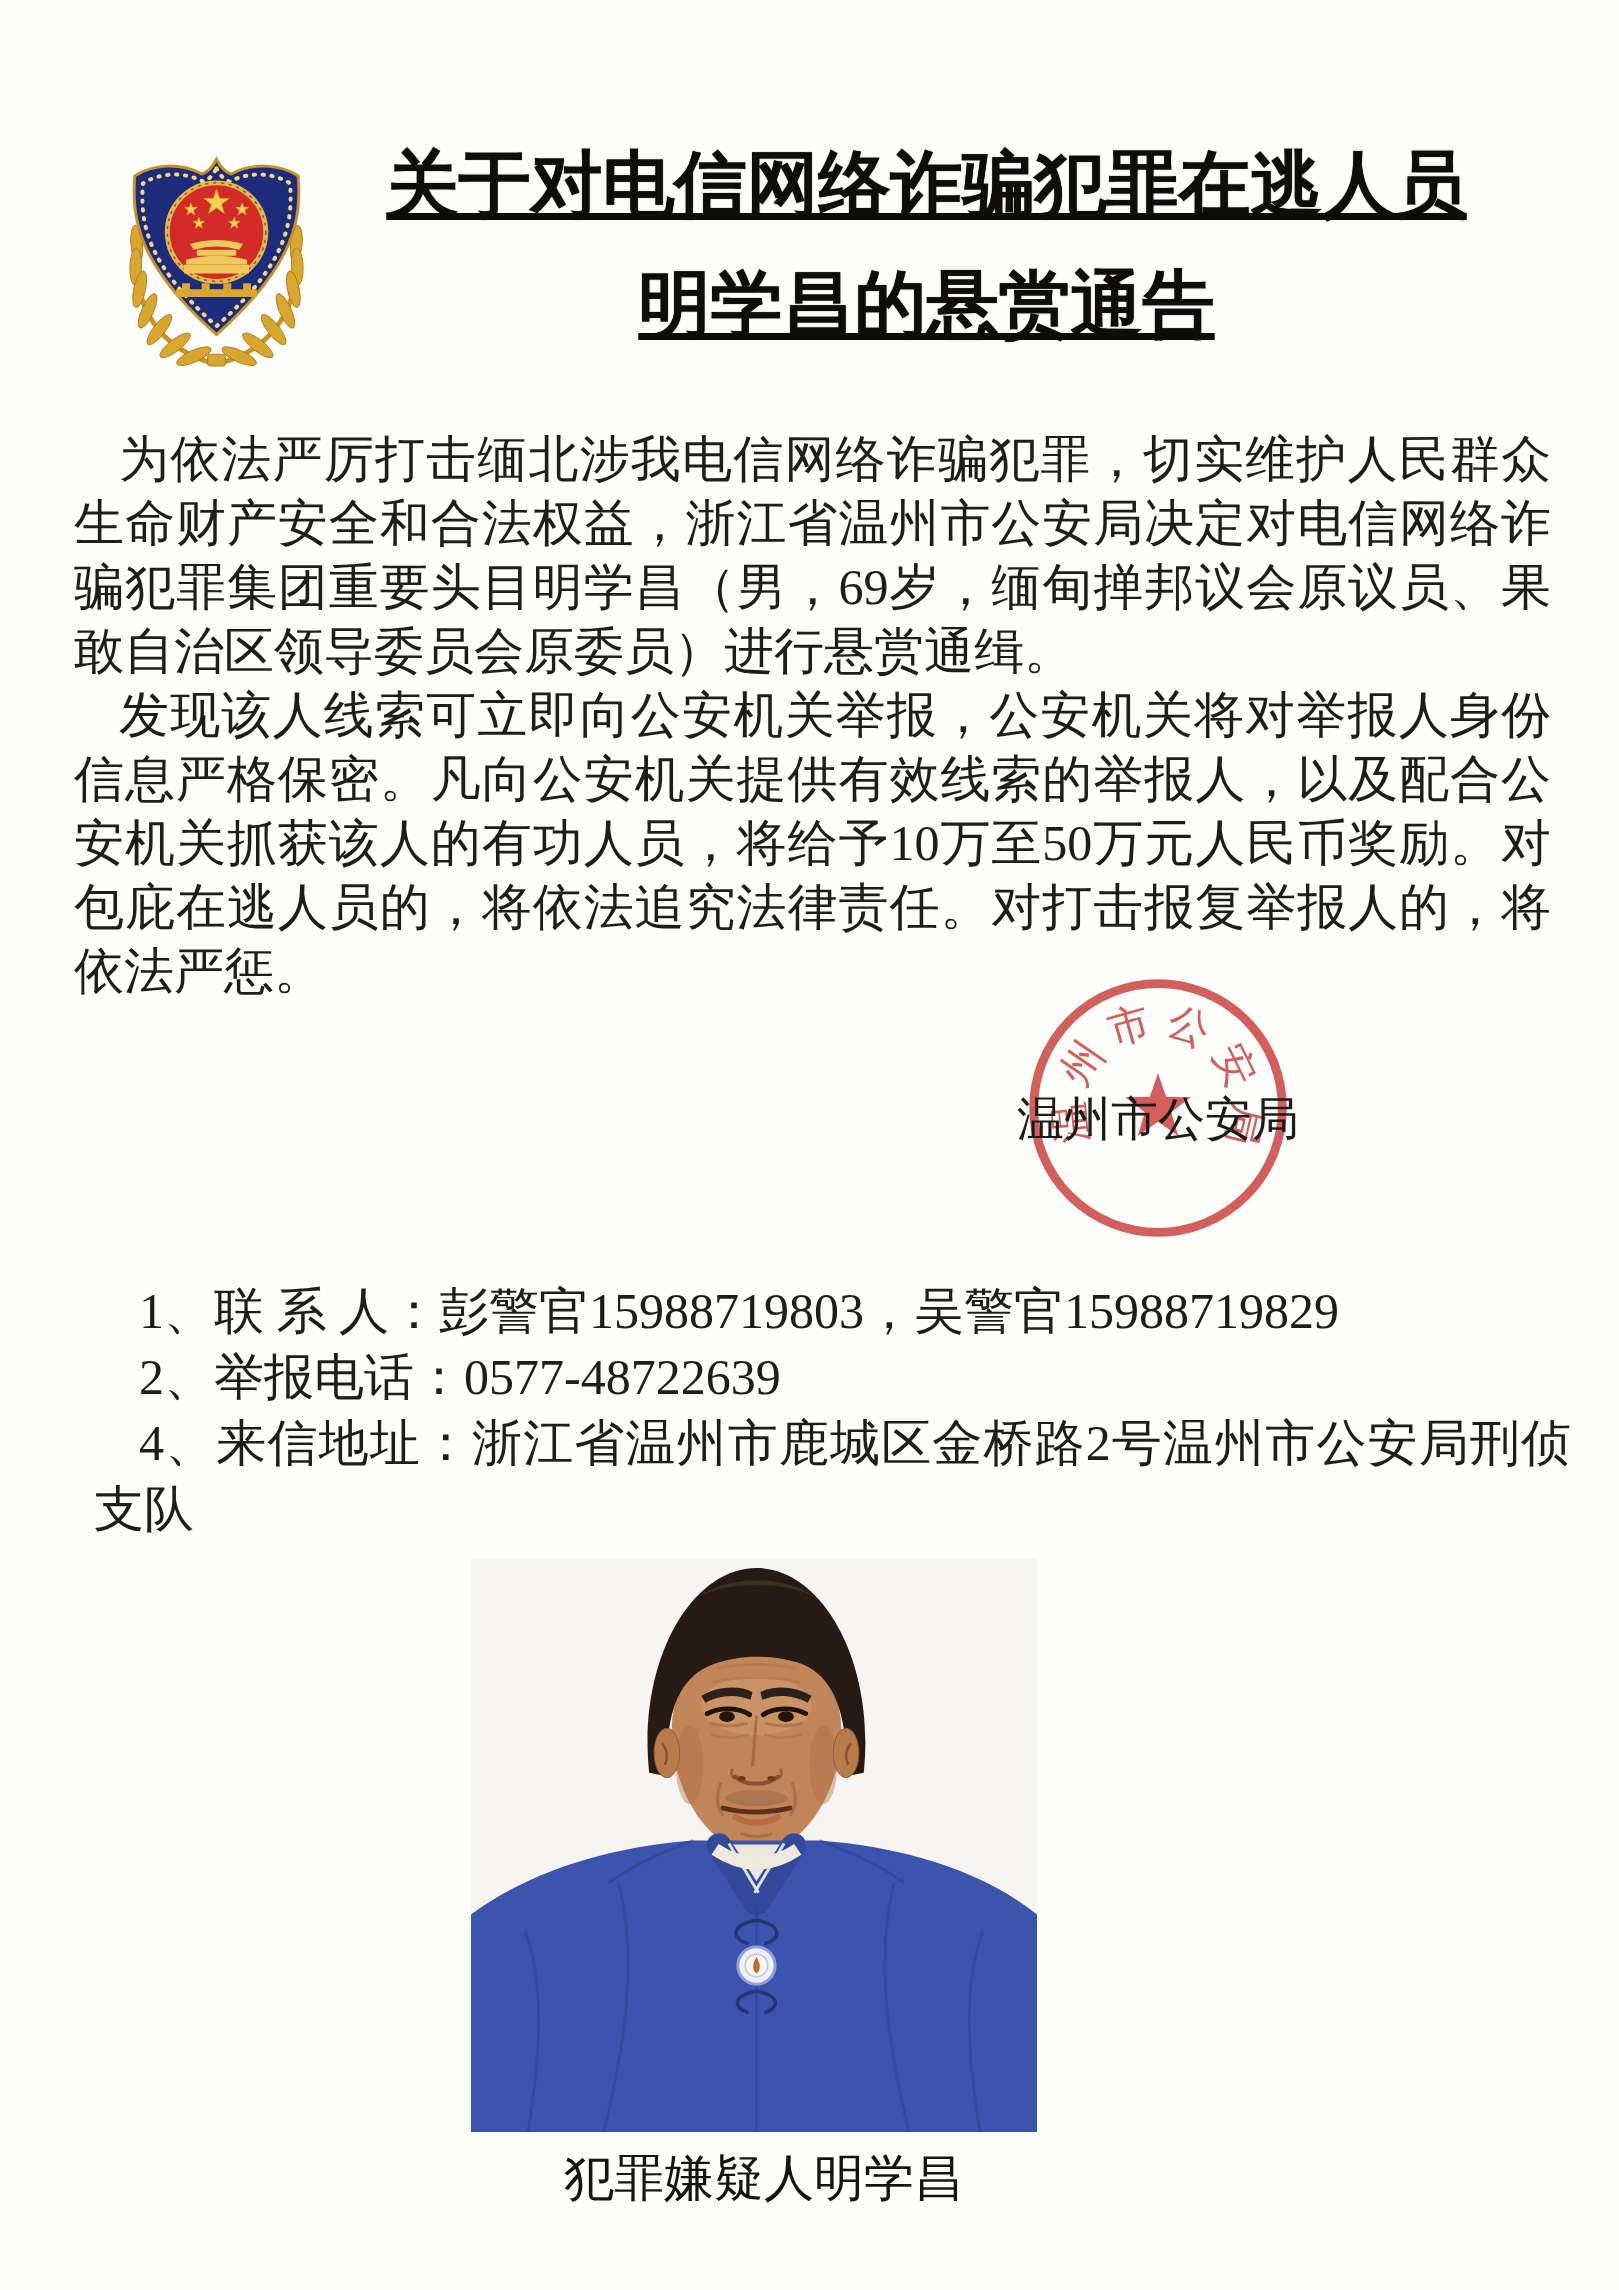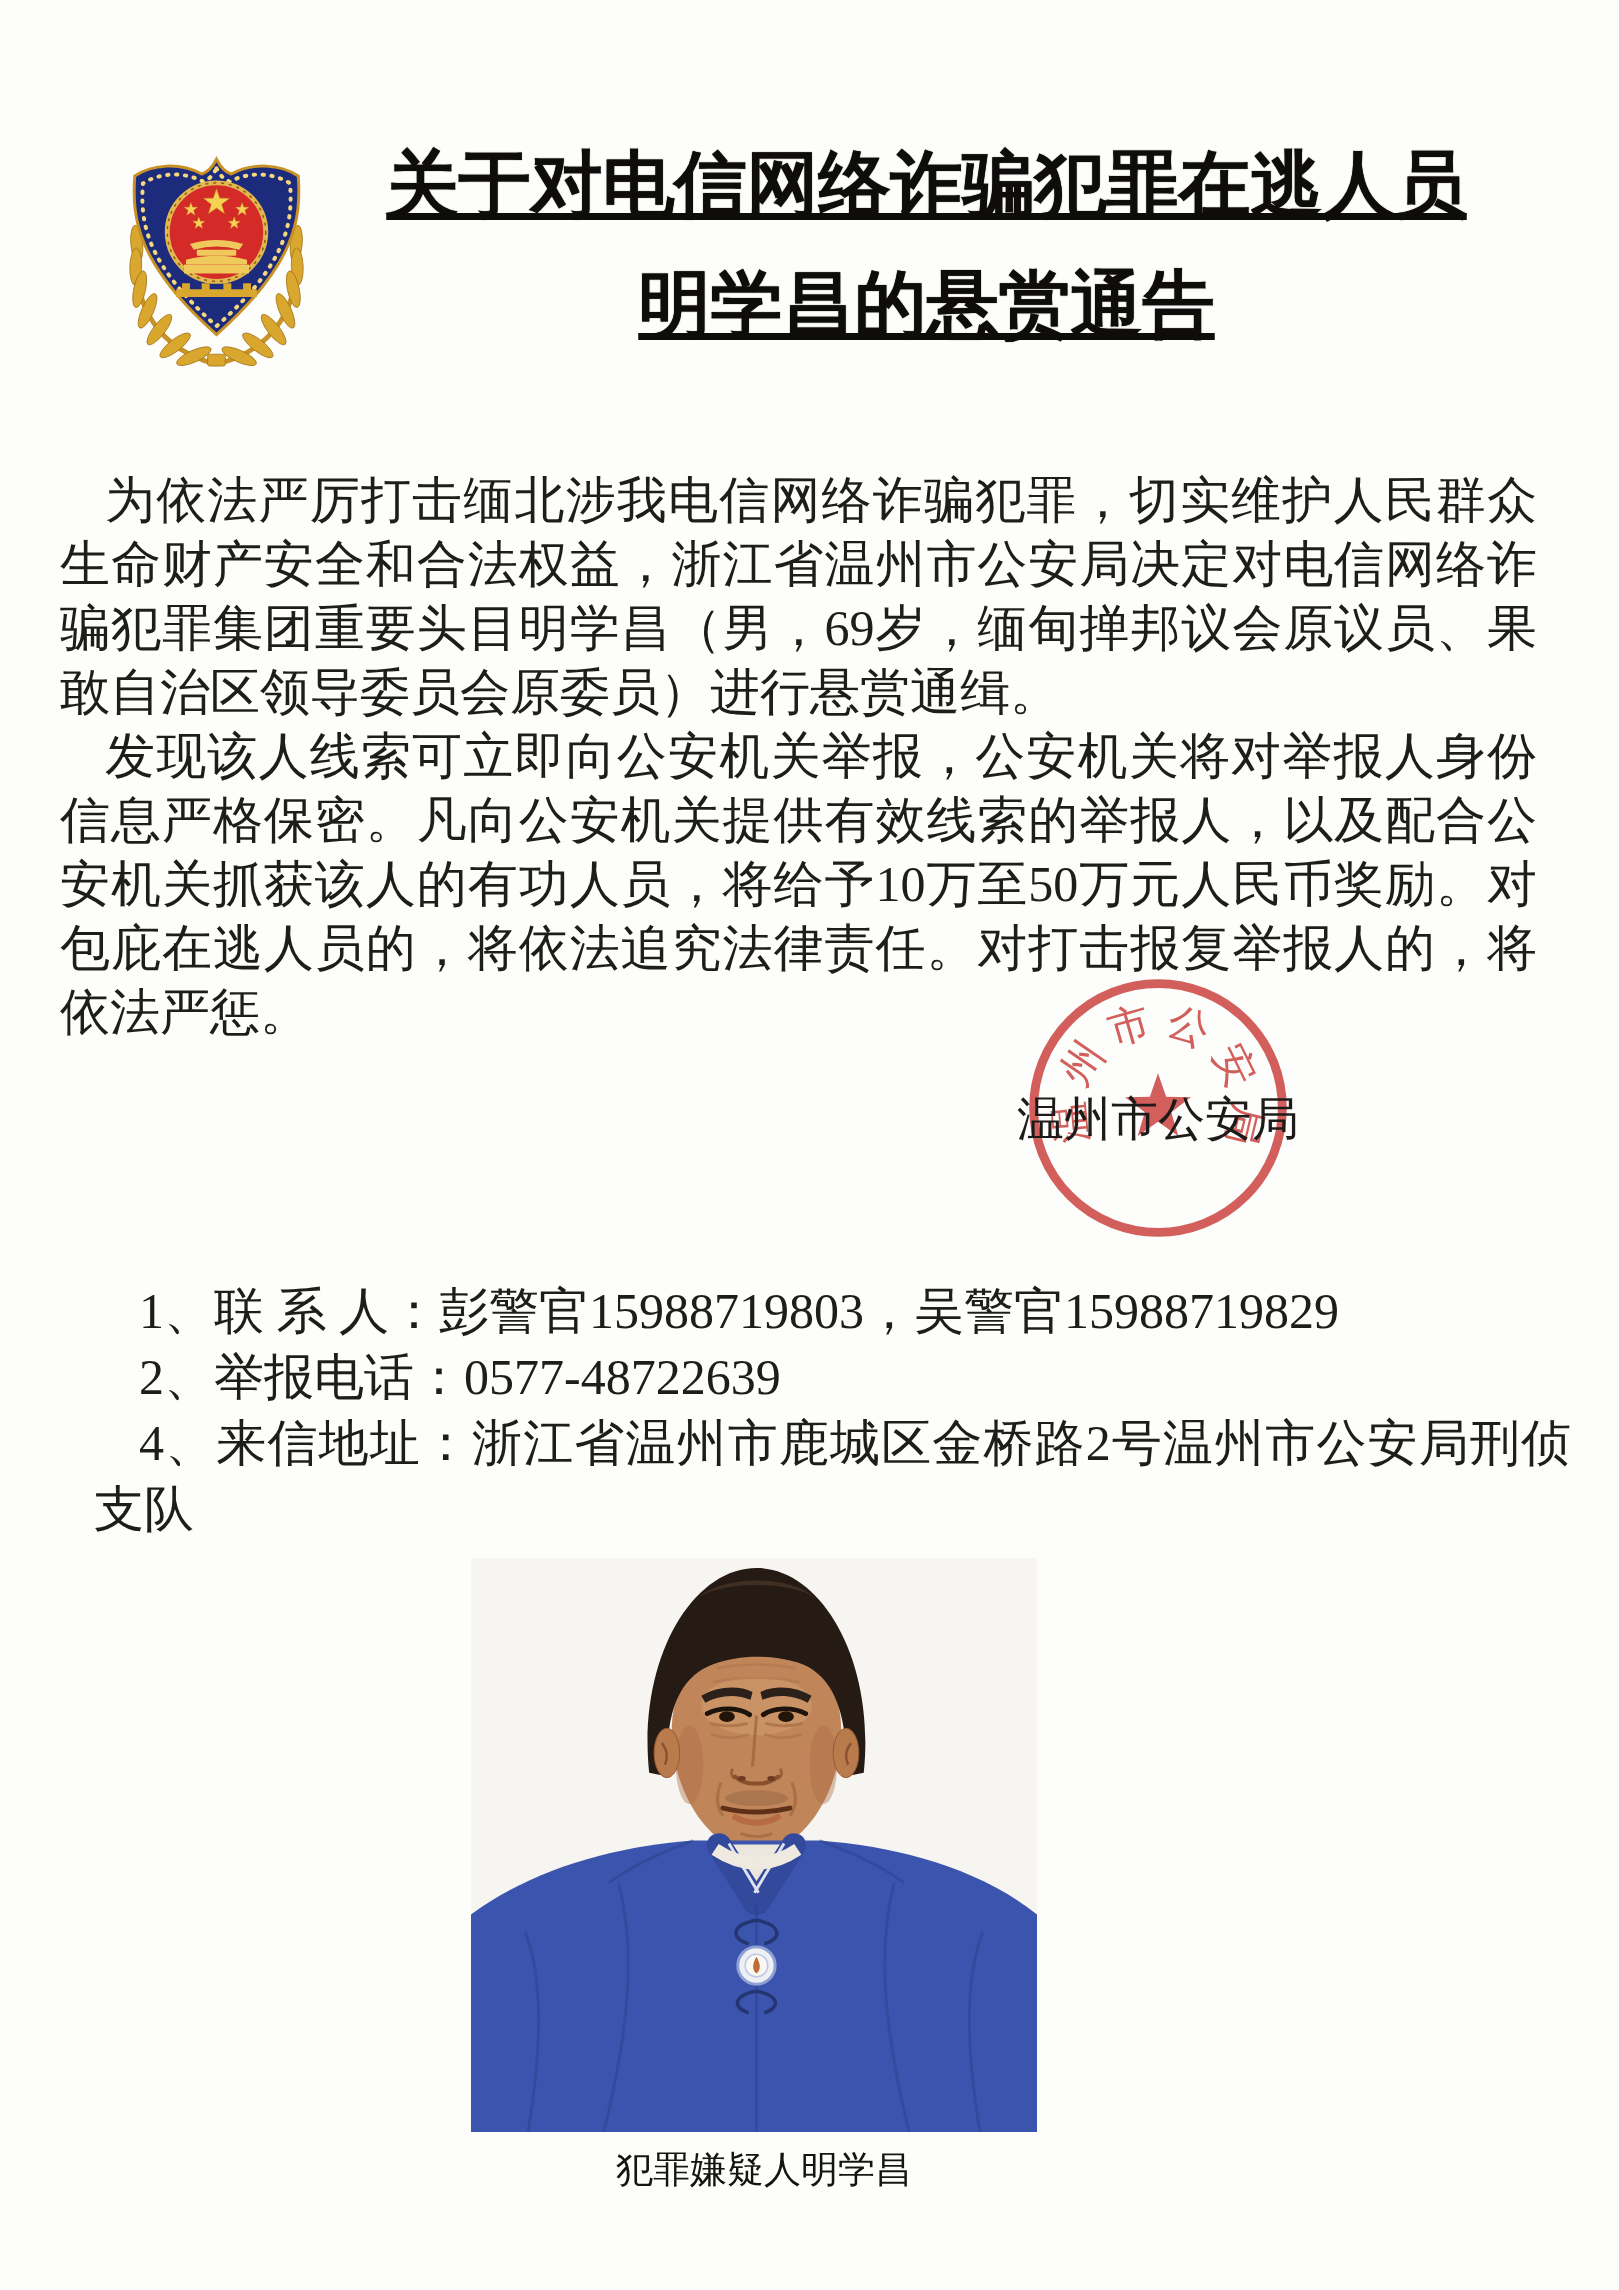--- a/index.html
+++ b/index.html
@@ -8,38 +8,38 @@
     font-family:"Liberation Serif","DejaVu Serif",serif;color:#1f1d1b;
   }
   .emblem{position:absolute;left:103px;top:108px;width:227px;height:261px;}
   .title{
     position:absolute;left:296px;top:125px;width:1261px;text-align:center;
     font-size:72px;line-height:120px;font-weight:bold;color:#0e0d0c;
     text-shadow:0 0 1px #0e0d0c;
     text-decoration:underline;
   }
   .body-text{
-    position:absolute;left:60px;top:427px;width:1477px;
-    font-size:50px;line-height:64px;text-align:justify;margin-top:41px;
+    position:absolute;left:74px;top:427px;width:1477px;
+    font-size:50px;line-height:64px;text-align:justify;
   }
   .body-text p{margin:0;text-indent:45px;}
   .seal{position:absolute;left:1010px;top:960px;width:296px;height:296px;z-index:1;opacity:.92;}
   .signature{
     position:absolute;left:946px;top:1089px;width:424px;z-index:2;
     text-align:center;font-size:47px;line-height:60px;color:#1c1b1a;
   }
   .contacts{
     position:absolute;left:74px;top:1278px;width:1477px;
     font-size:50px;line-height:66px;text-align:justify;margin-left:20px;
   }
   .contacts p{margin:0;text-indent:45px;}
   .photo{position:absolute;left:471px;top:1558px;width:566px;height:574px;}
   .caption{
     position:absolute;left:419px;top:2145px;width:690px;text-align:center;
-    font-size:37px;color:#151412;
+    font-size:50px;color:#151412;
   }
 </style>
 </head>
 <body>
 
 <div class="page">
 
   <div class="emblem">
     <svg viewBox="0 0 230 265" width="227" height="261">
       <defs>

